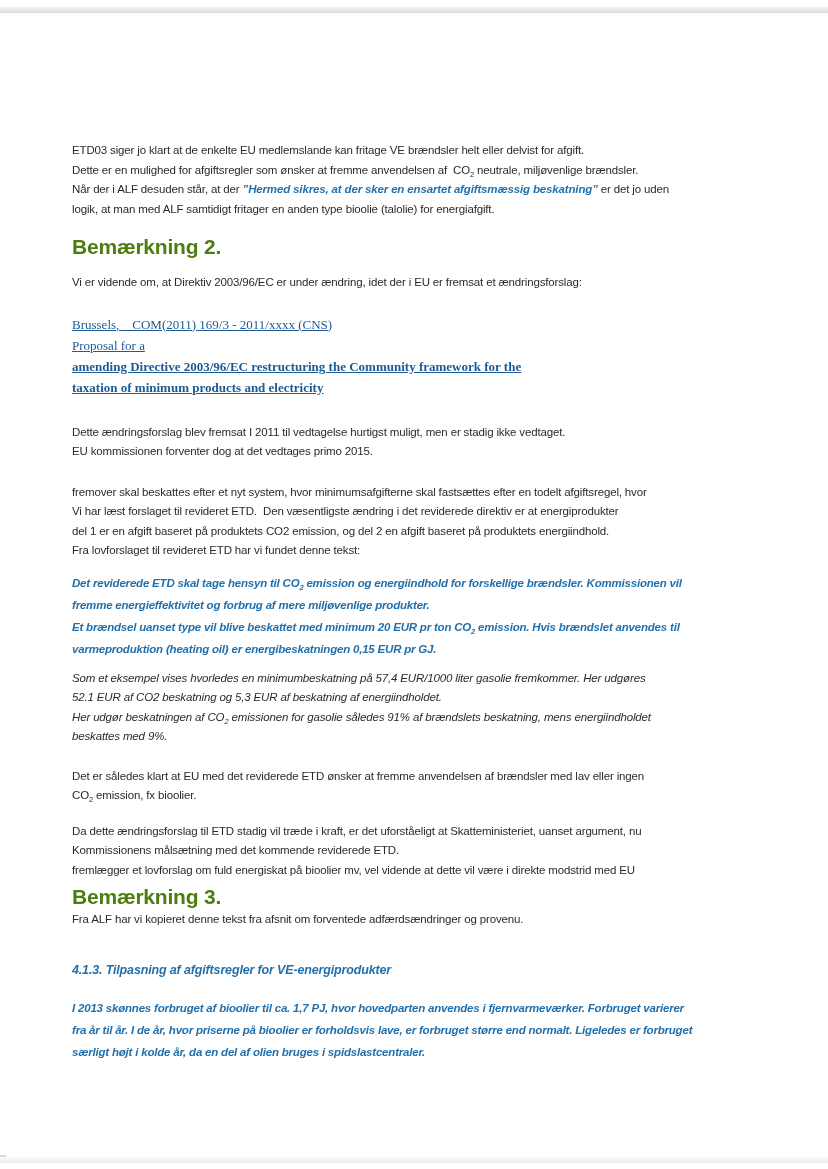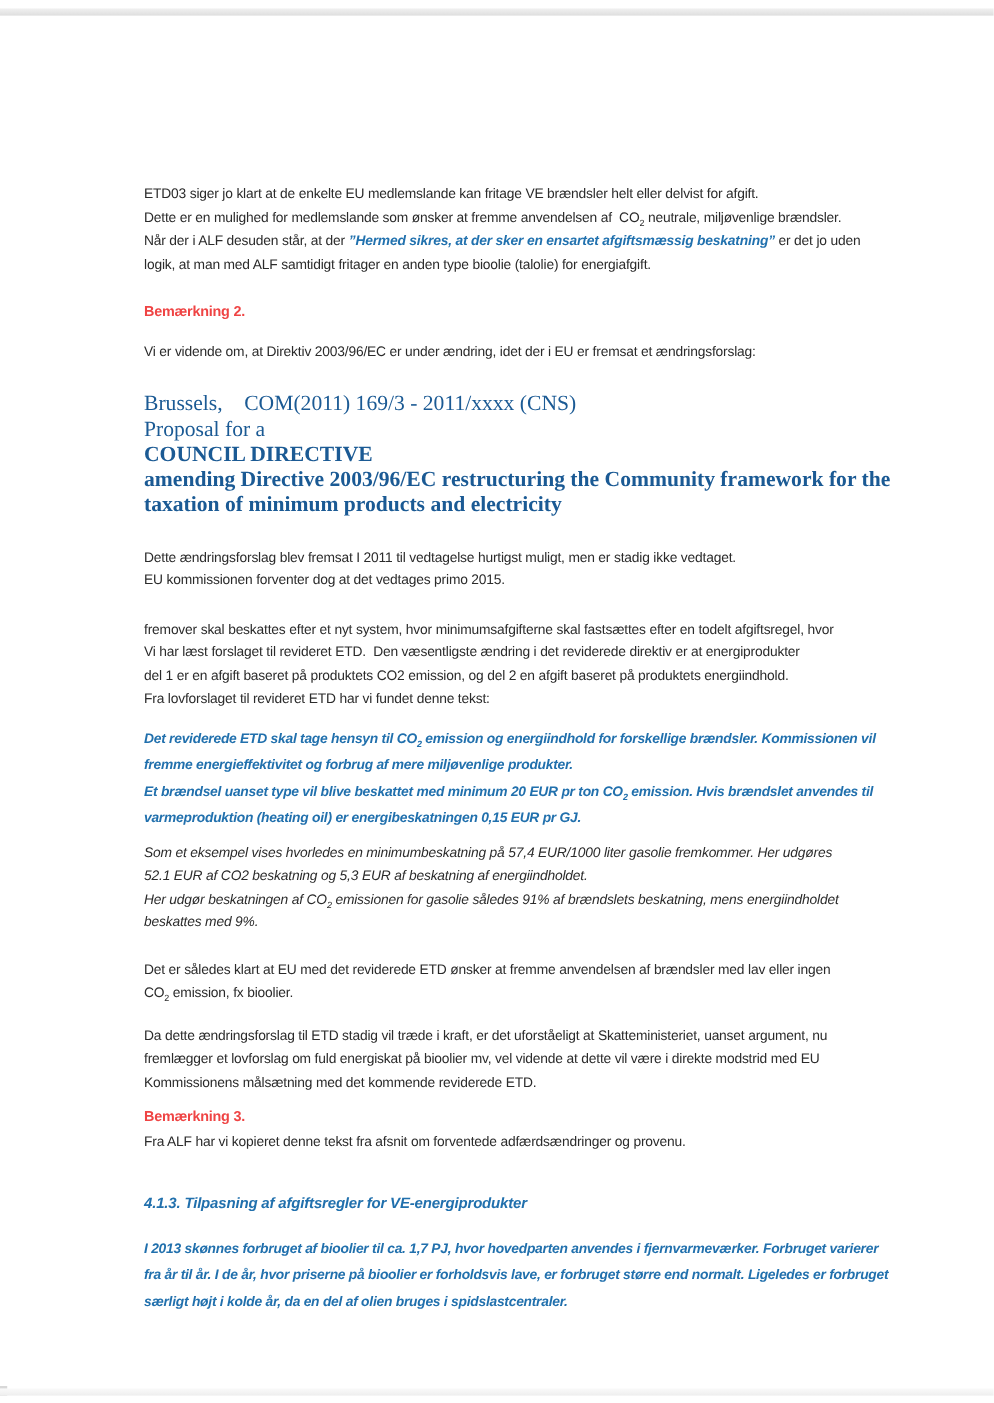--- a/index.html
+++ b/index.html
@@ -15,37 +15,37 @@
     background:linear-gradient(#f1f1f1, #dedede);
   }
   .scan-band-bottom {
     position:absolute; top:1157px; left:0; width:828px; height:6px;
     background:linear-gradient(#fafafa, #eeeeee);
   }
   .scan-tick {
     position:absolute; top:1155px; left:0; width:6px; height:8px; background:#d8d8d8;
   }
   .content {
-    position:absolute; left:72px; top:12px; width:690px;
+    position:absolute; left:72px; top:0; width:690px;
     color:#2b2b2b;
     font-size:11.5px; line-height:19.5px;
     letter-spacing:-0.15px;
-    margin-left:48px;
   }
   .ln { white-space:pre; }
   .body-para { color:#2b2b2b; }
   .heading {
-    font-size:12px; line-height:22px; font-weight:bold; color:#ef4444;
+    font-size:21px; line-height:22px; font-weight:bold; color:#4d7c0f;
     letter-spacing:-0.2px;
   }
   .serif-block {
     font-family:"Liberation Serif", serif;
     color:#1b5a94;
-    font-size:18px; line-height:21px;
+    font-size:13px; line-height:21px;
     letter-spacing:0;
+    text-decoration:underline;
   }
   .serif-block .bold { font-weight:bold; }
   .blue-italic {
     color:#2170ad; font-style:italic; font-weight:600;
     line-height:22px; letter-spacing:-0.2px;
   }
   .blue-heading {
     color:#2170ad; font-style:italic; font-weight:bold;
     font-size:12.5px; line-height:20px;
   }
@@ -69,35 +69,34 @@
 </style>
 </head>
 <body>
 
 <div class="scan-band-top"></div>
 
 <div class="content">
 
   <div id="p1" class="body-para">
       <div class="ln"><span>ETD03 siger jo klart at de enkelte EU medlemslande kan fritage VE brændsler helt eller delvist for afgift.</span></div>
-      <div class="ln"><span>Dette er en mulighed for medlemslande som ønsker at fremme anvendelsen af  CO</span><sub>2</sub><span> neutrale, miljøvenlige brændsler.</span></div>
+      <div class="ln"><span>Dette er en mulighed for afgiftsregler som ønsker at fremme anvendelsen af  CO</span><sub>2</sub><span> neutrale, miljøvenlige brændsler.</span></div>
       <div class="ln"><span>Når der i ALF desuden står, at der </span><span class="quote-blue">”Hermed sikres, at der sker en ensartet afgiftsmæssig beskatning”</span><span> er det jo uden</span></div>
       <div class="ln"><span>logik, at man med ALF samtidigt fritager en anden type bioolie (talolie) for energiafgift.</span></div>
     </div>
 
   <div id="h2" class="heading">Bemærkning 2.</div>
 
   <div id="p2" class="body-para">
       <div class="ln"><span>Vi er vidende om, at Direktiv 2003/96/EC er under ændring, idet der i EU er fremsat et ændringsforslag:</span></div>
     </div>
 
   <div id="brussels" class="serif-block">
       <div class="ln"><span>Brussels,    COM(2011) 169/3 - 2011/xxxx (CNS)</span></div>
       <div class="ln"><span>Proposal for a</span></div>
-      <div class="ln"><span class="bold">COUNCIL DIRECTIVE</span></div>
       <div class="ln"><span class="bold">amending Directive 2003/96/EC restructuring the Community framework for the</span></div>
       <div class="ln"><span class="bold">taxation of minimum products and electricity</span></div>
     </div>
 
   <div id="p3" class="body-para">
       <div class="ln"><span>Dette ændringsforslag blev fremsat I 2011 til vedtagelse hurtigst muligt, men er stadig ikke vedtaget.</span></div>
       <div class="ln"><span>EU kommissionen forventer dog at det vedtages primo 2015.</span></div>
     </div>
 
   <div id="p4" class="body-para">
@@ -121,22 +120,22 @@
       <div class="ln"><span>beskattes med 9%.</span></div>
     </div>
 
   <div id="p6" class="body-para">
       <div class="ln"><span>Det er således klart at EU med det reviderede ETD ønsker at fremme anvendelsen af brændsler med lav eller ingen</span></div>
       <div class="ln"><span>CO</span><sub>2</sub><span> emission, fx bioolier.</span></div>
     </div>
 
   <div id="p7" class="body-para">
       <div class="ln"><span>Da dette ændringsforslag til ETD stadig vil træde i kraft, er det uforståeligt at Skatteministeriet, uanset argument, nu</span></div>
+      <div class="ln"><span>Kommissionens målsætning med det kommende reviderede ETD.</span></div>
       <div class="ln"><span>fremlægger et lovforslag om fuld energiskat på bioolier mv, vel vidende at dette vil være i direkte modstrid med EU</span></div>
-      <div class="ln"><span>Kommissionens målsætning med det kommende reviderede ETD.</span></div>
     </div>
 
   <div id="h3" class="heading">Bemærkning 3.</div>
 
   <div id="p8" class="body-para">
       <div class="ln"><span>Fra ALF har vi kopieret denne tekst fra afsnit om forventede adfærdsændringer og provenu.</span></div>
     </div>
 
   <div id="b413" class="blue-heading">4.1.3. Tilpasning af afgiftsregler for VE-energiprodukter</div>
 

